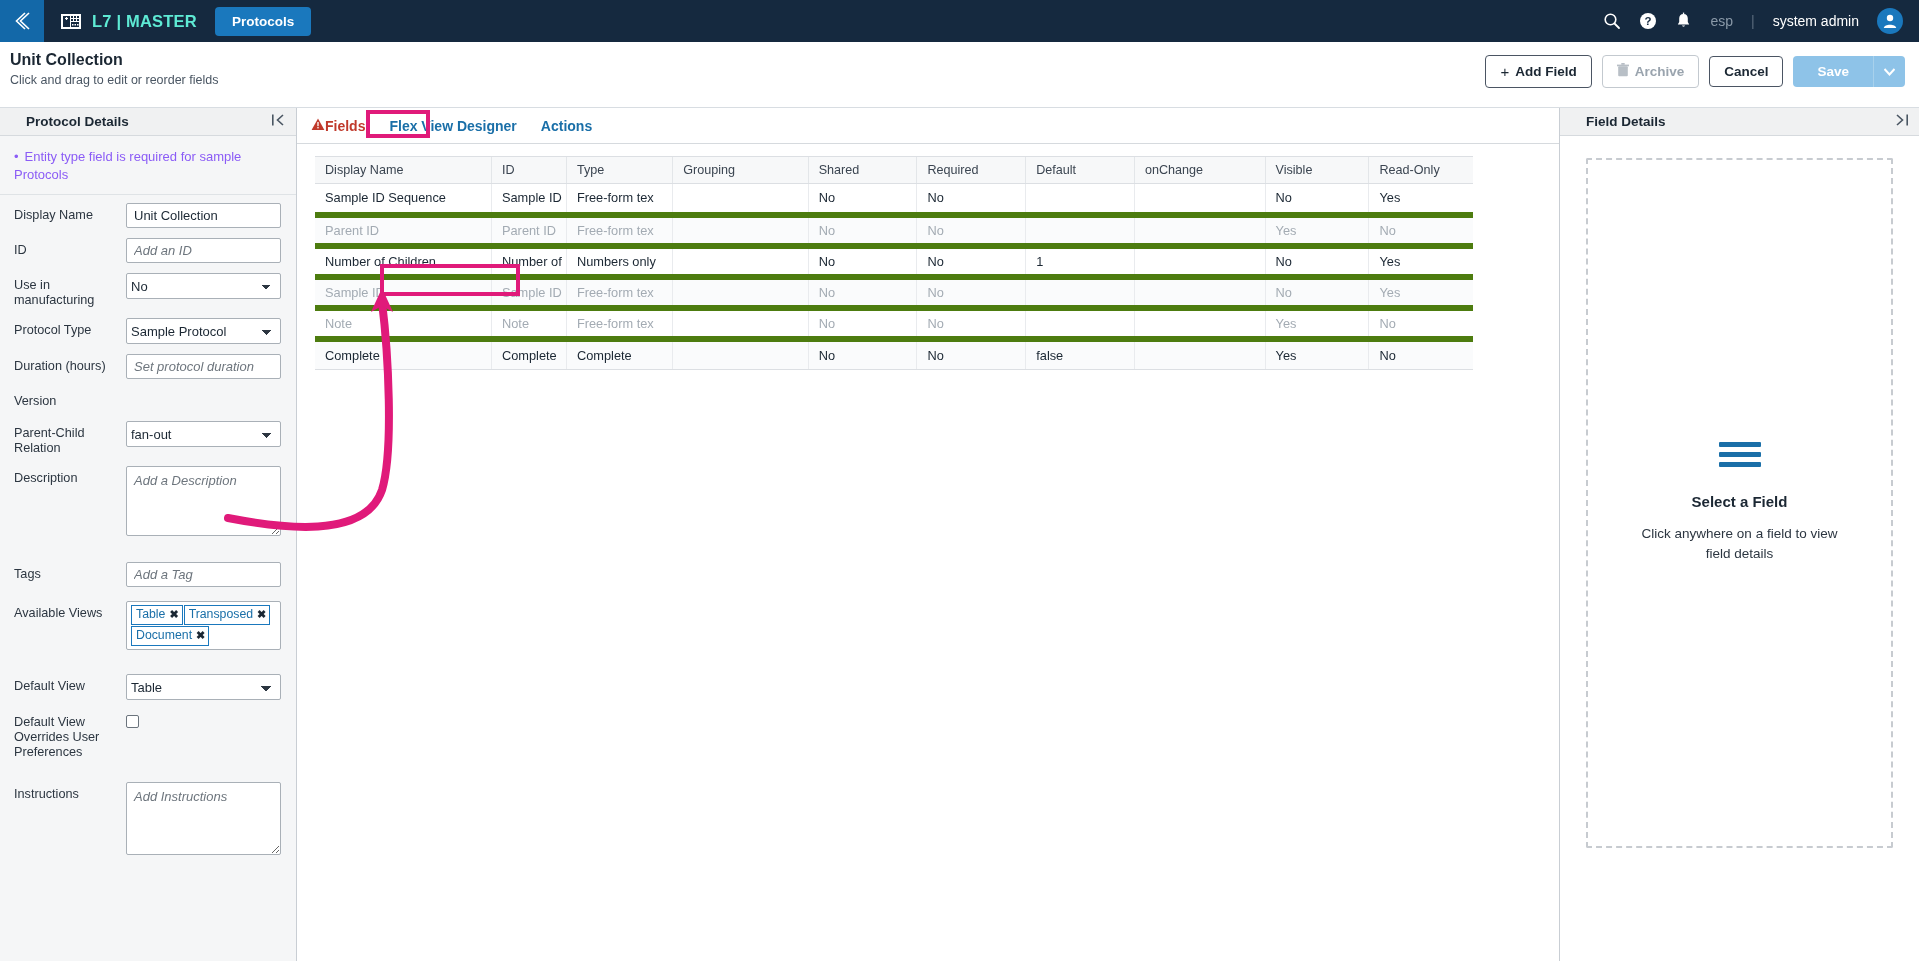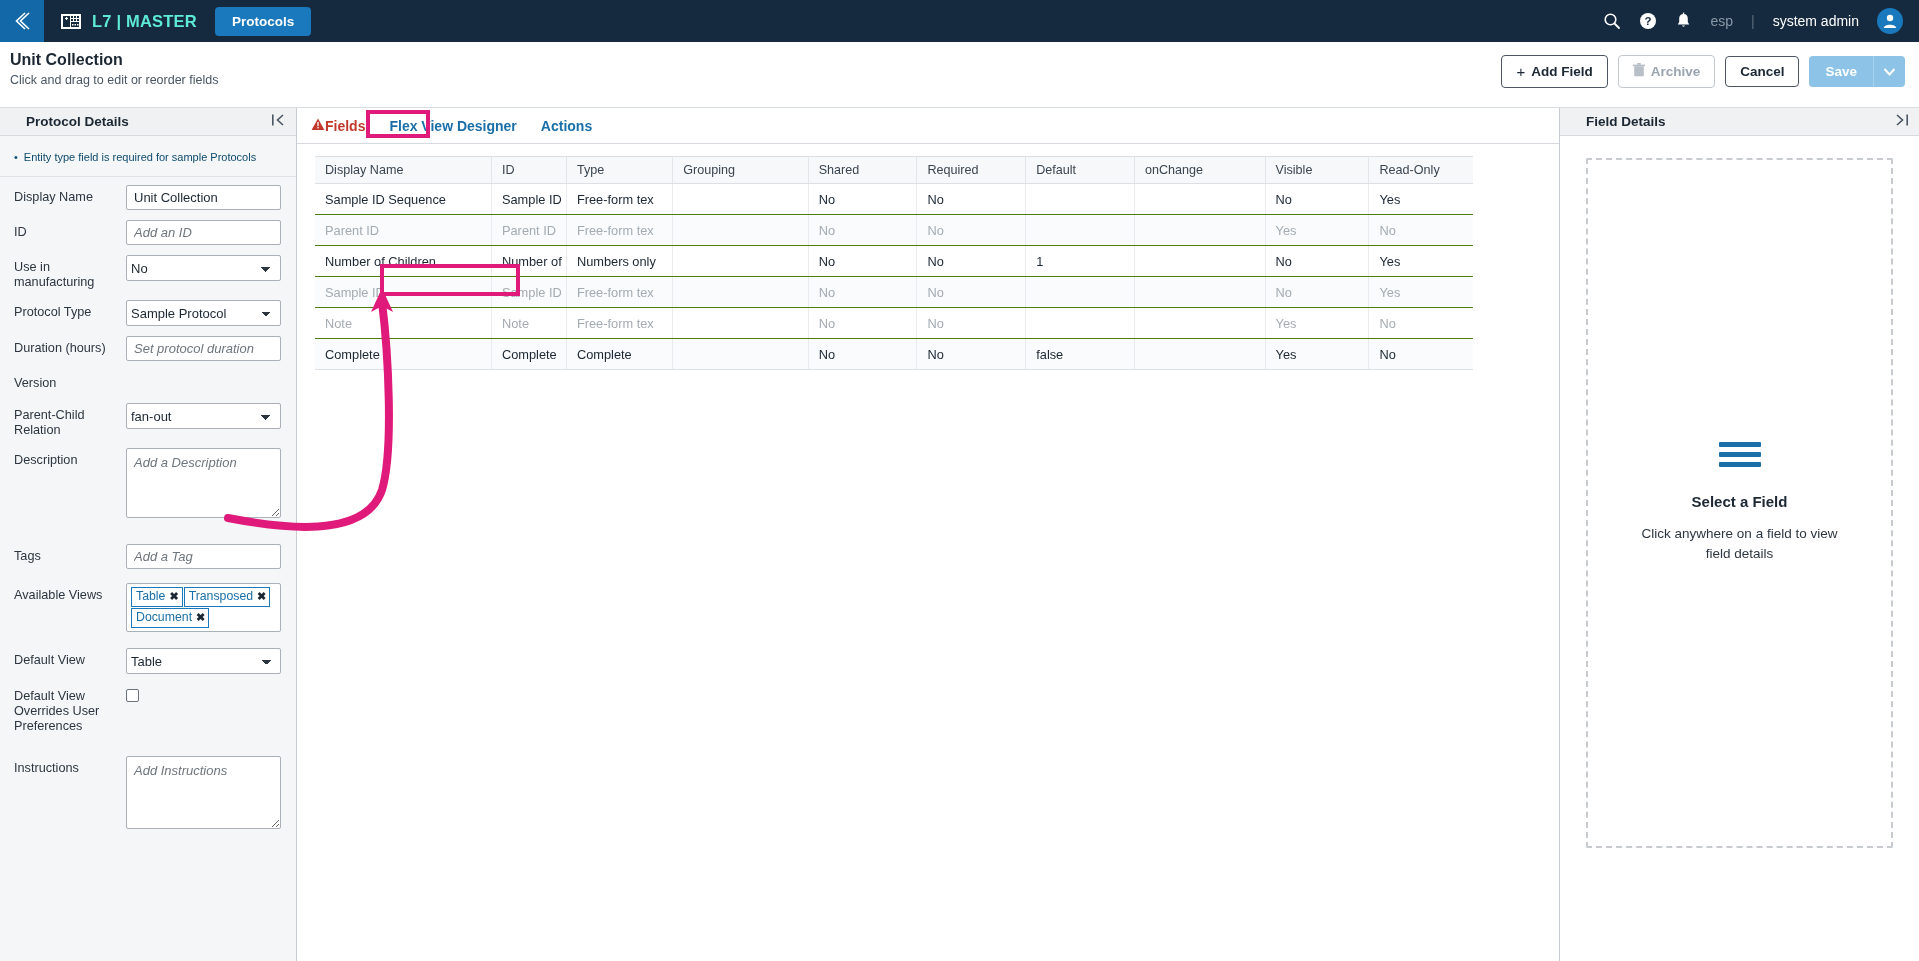--- a/index.html
+++ b/index.html
@@ -64,21 +64,21 @@
   .btn {
     border: 1px solid #4b5563; background: #fff; color: #1b2733;
     font-size: 13.5px; font-weight: bold; border-radius: 4px;
     padding: 7px 14px; cursor: pointer; display: flex; align-items: center; gap: 6px;
     font-family: "Liberation Sans", sans-serif; white-space: nowrap;
   }
   .btn.disabled { color: #9aa4ae; border-color: #c3c9cf; cursor: default; }
   .btn-save {
     background: #8ec3e8; color: #ffffff; border: none;
     font-size: 13.5px; font-weight: bold;
-    border-radius: 4px 0 0 4px; padding: 8px 16px; cursor: default;
+    border-radius: 4px 0 0 4px; padding: 8px 24px; cursor: default;
     font-family: "Liberation Sans", sans-serif;
   }
   .btn-save-caret {
     background: #8ec3e8; border: none; border-left: 1px solid #a8d1ec;
     border-radius: 0 4px 4px 0; padding: 8px 10px; cursor: default;
     display: flex; align-items: center;
   }
   .savegroup { display: flex; align-items: stretch; }
 
   
@@ -90,21 +90,21 @@
     height: 28px; background: #f0f1f2; border-bottom: 1px solid #d6dade;
     display: flex; align-items: center; padding: 0 10px;
   }
   .panel-head-title { font-size: 13.5px; font-weight: bold; color: #1b2733; padding-left: 16px; }
   .panel-collapse { margin-left: auto; cursor: pointer; color: #4a5663; font-size: 14px;
     letter-spacing:-1px; font-weight: 600; }
   .err-banner {
     padding: 11px 10px 11px 14px; border-bottom: 1px solid #dfe3e6;
     background: #f5f6f7;
   }
-  .err-text { color: #0c4a6e; font-size: 11px; }
+  .err-text { color: #8b5cf6; font-size: 13px; }
   .err-text::before { content: "\2022"; margin-right: 6px; }
 
   .form { padding: 8px 0 0 0; }
   .frow { display: flex; padding: 0 14px 0 14px; margin-bottom: 10px; align-items: flex-start; }
   .flabel {
     width: 112px; flex: 0 0 112px; font-size: 12.7px; color: #2c3641;
     padding-top: 5px; line-height: 15px;
   }
   .fctl { flex: 1; }
   .inp {
@@ -151,21 +151,21 @@
 
   .tablewrap { padding: 12px 16px 0 18px; }
   table.fields { border-collapse: collapse; width: 1158px; table-layout: fixed; }
   table.fields th {
     background: #f7f8f9; border-top: 1px solid #dcdfe3; border-bottom: 1px solid #dcdfe3;
     font-size: 12.6px; font-weight: normal; color: #3b4551; text-align: left;
     padding: 6px 0 6px 10px; height: 26px;
   }
   table.fields th + th { border-left: 1px solid #e3e6e9; }
   table.fields td {
-    border-bottom: 1px solid #4d7c0f; font-size: 12.8px; color: #1b2733;
+    border-bottom: 6px solid #4d7c0f; font-size: 12.8px; color: #1b2733;
     padding: 0 0 0 10px; height: 31px; overflow: hidden; white-space: nowrap;
   }
   table.fields td + td { border-left: 1px solid #e9ebee; }
   table.fields tr.muted td { color: #a3abb3; }
   table.fields tr.shade td { background: #fafbfc; }
   table.fields tr:last-child td { border-bottom: 1px solid #dcdfe3; }
   .c-dn { width: 146px; } .c-id { width: 62px; } .c-ty { width: 88px; }
   .c-gr { width: 112px; } .c-sh { width: 90px; } .c-rq { width: 90px; }
   .c-df { width: 90px; } .c-oc { width: 108px; } .c-vi { width: 86px; }
   .c-ro { width: 86px; }
@@ -345,21 +345,21 @@
     <div class="frow" style="margin-bottom:22px;">
       <div class="flabel">Description</div>
       <div class="fctl"><textarea class="inp" placeholder="Add a Description" style=""></textarea></div>
     </div>
 
     <div class="frow" style="margin-bottom:14px;">
       <div class="flabel">Tags</div>
       <div class="fctl"><input class="inp" placeholder="Add a Tag" style=""></div>
     </div>
 
-    <div class="frow" style="margin-bottom:16px;">
+    <div class="frow" style="margin-bottom:24px;">
       <div class="flabel">Available Views</div>
       <div class="fctl">
         <div class="chipbox">
           <span class="chip">
             <span>Table</span>
             <span class="x">✖</span>
           </span>
           <span class="chip">
             <span>Transposed</span>
             <span class="x">✖</span>

